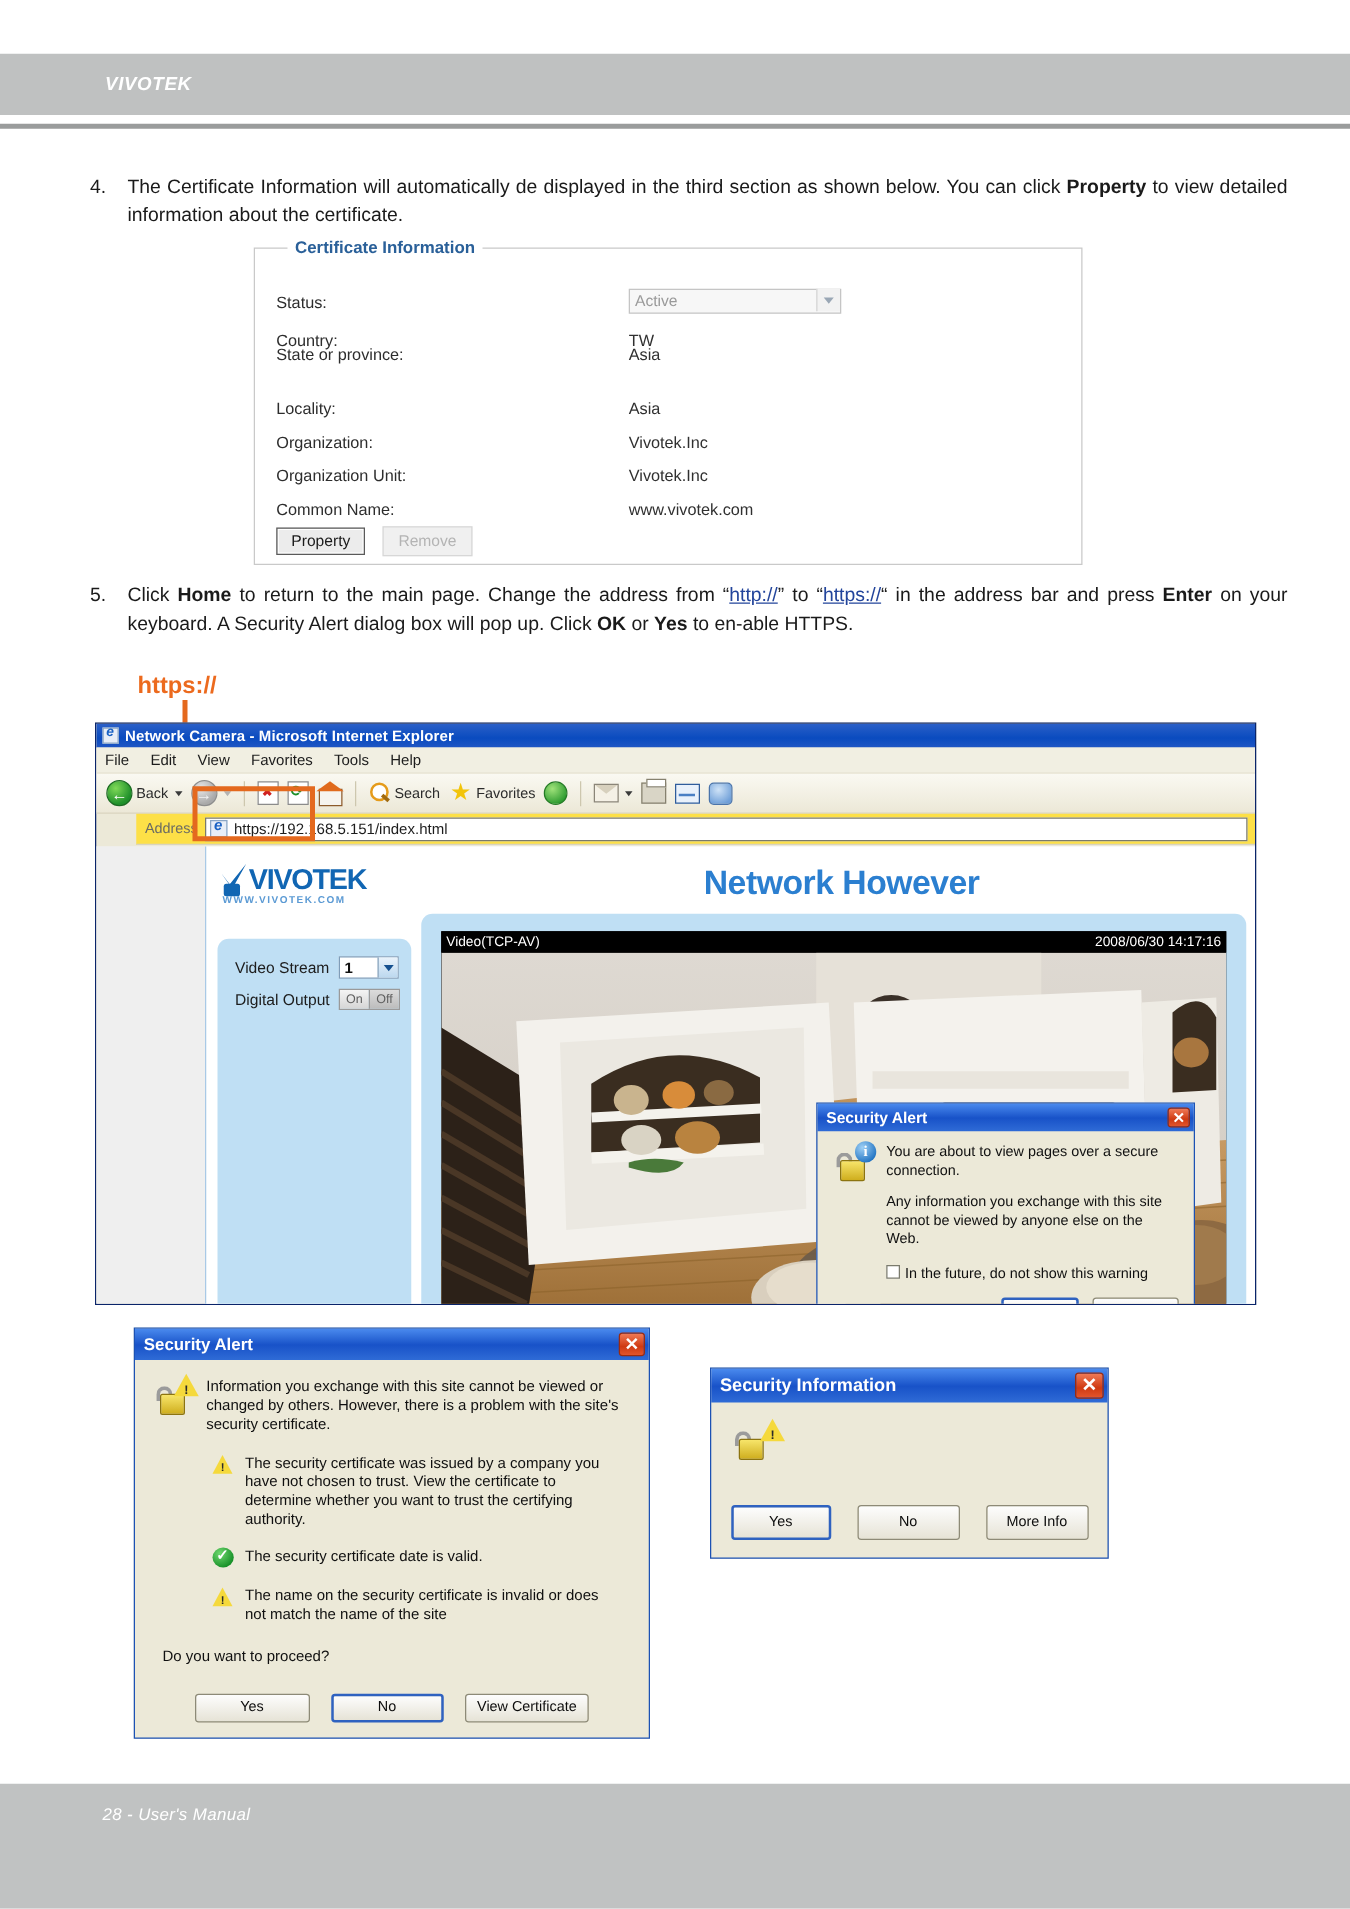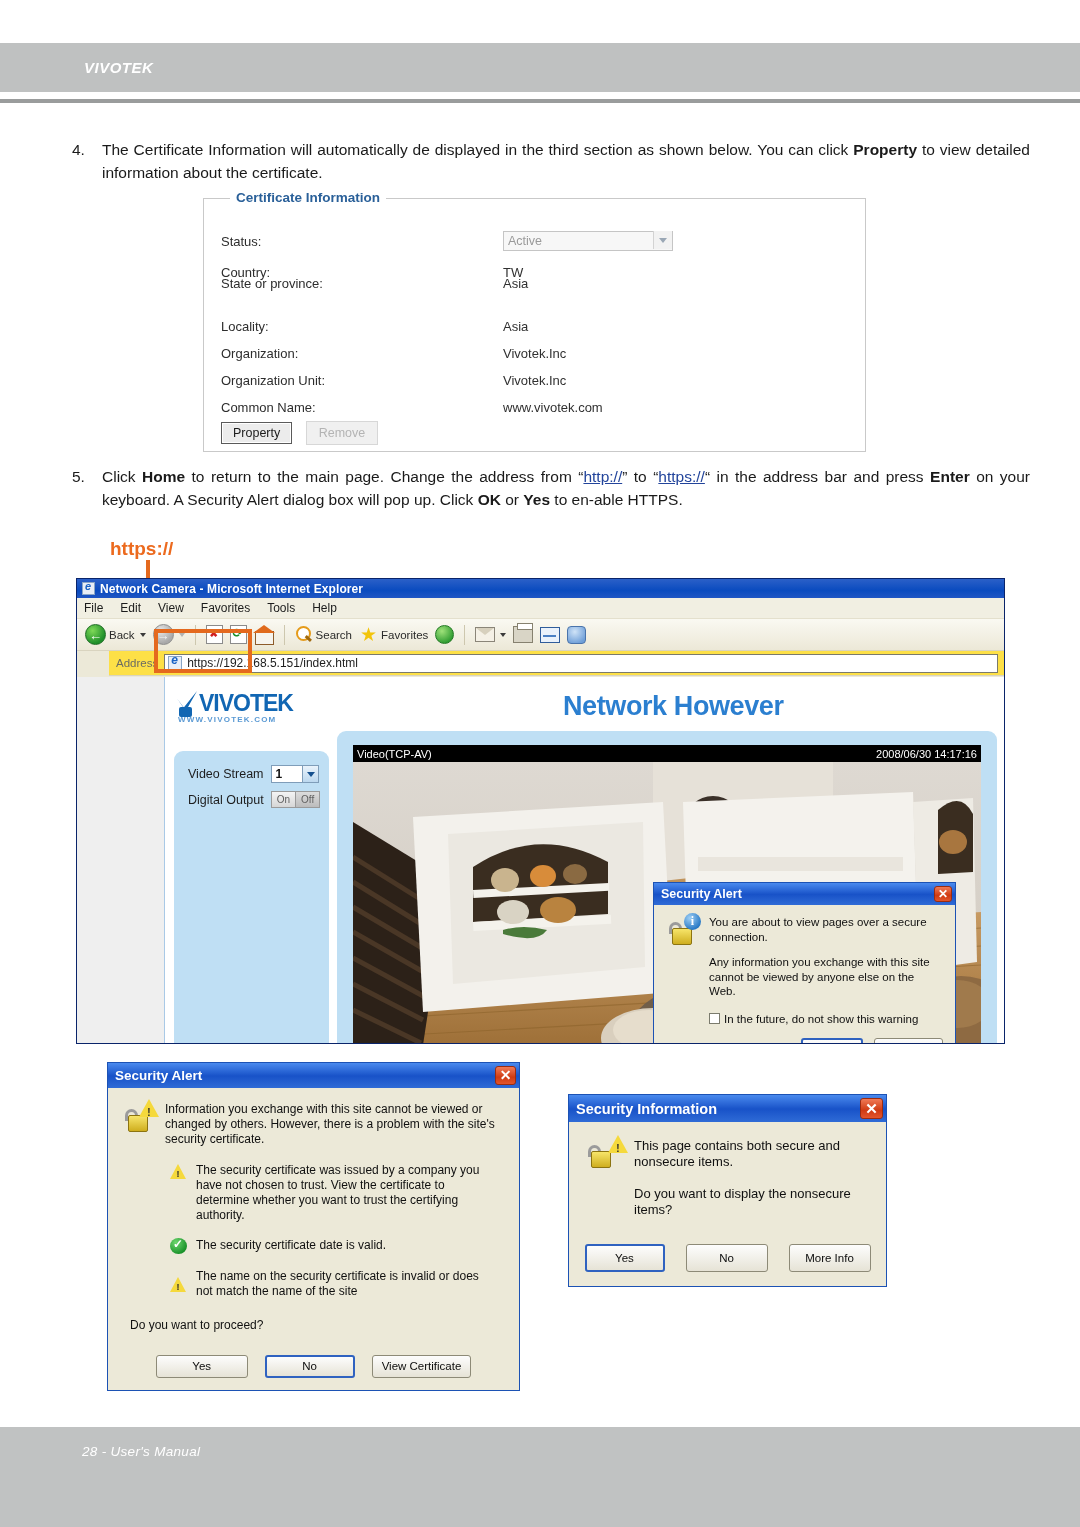--- a/index.html
+++ b/index.html
@@ -650,21 +650,21 @@
     </div>
 
     <div class="row-ico" style="margin:16px 0 0 48px;">
       <span class="mini-warn"></span>
       <span style="width:300px;">The security certificate was issued by a company you have not chosen to trust. View the certificate to determine whether you want to trust the certifying authority.</span>
     </div>
     <div class="row-ico" style="margin:15px 0 0 48px;">
       <span class="mini-ok"></span>
       <span style="width:300px;">The security certificate date is valid.</span>
     </div>
-    <div class="row-ico" style="margin:15px 0 0 48px;align-items:center;">
+    <div class="row-ico" style="margin:15px 0 0 48px;">
       <span class="mini-warn"></span>
       <span style="width:300px;">The name on the security certificate is invalid or does not match the name of the site</span>
     </div>
 
     <div style="margin:19px 0 0 8px;">Do you want to proceed?</div>
 
     <div style="margin-top:22px; display:flex; gap:17px; justify-content:center;">
       <span class="xbtn" style="min-width:92px;">Yes</span>
       <span class="xbtn def" style="min-width:90px;">No</span>
       <span class="xbtn" style="min-width:92px;text-align:center;">View Certificate</span>
@@ -677,24 +677,20 @@
     <span class="t" style="font-size:14.5px;">Security Information</span>
     <span class="xclose" style="width:23px;height:21px;line-height:19px;font-size:15px;">✕</span>
   </div>
   <div class="bdy" style="padding:16px 16px 14px 16px; font-size:13px; line-height:16px;">
     <div class="row-ico">
       <span class="ico-lockwarn" style="width:40px;height:40px;">
         <span class="lockshk"></span>
           <span class="lockbody"></span>
           <span class="badge-w"></span>
       </span>
-      <span style="width:295px;">
-        <div>This page contains both secure and nonsecure items.</div>
-        <div style="margin-top:16px;">Do you want to display the nonsecure items?</div>
-      </span>
     </div>
     <div style="margin-top:26px; display:flex; gap:21px; justify-content:center;">
       <span class="xbtn def" style="min-width:80px; padding:4px 10px;">Yes</span>
       <span class="xbtn" style="min-width:82px; padding:5px 11px;">No</span>
       <span class="xbtn" style="min-width:82px; padding:5px 11px;">More Info</span>
     </div>
   </div>
 </div>
 
 <div class="ftr-bar"></div>

